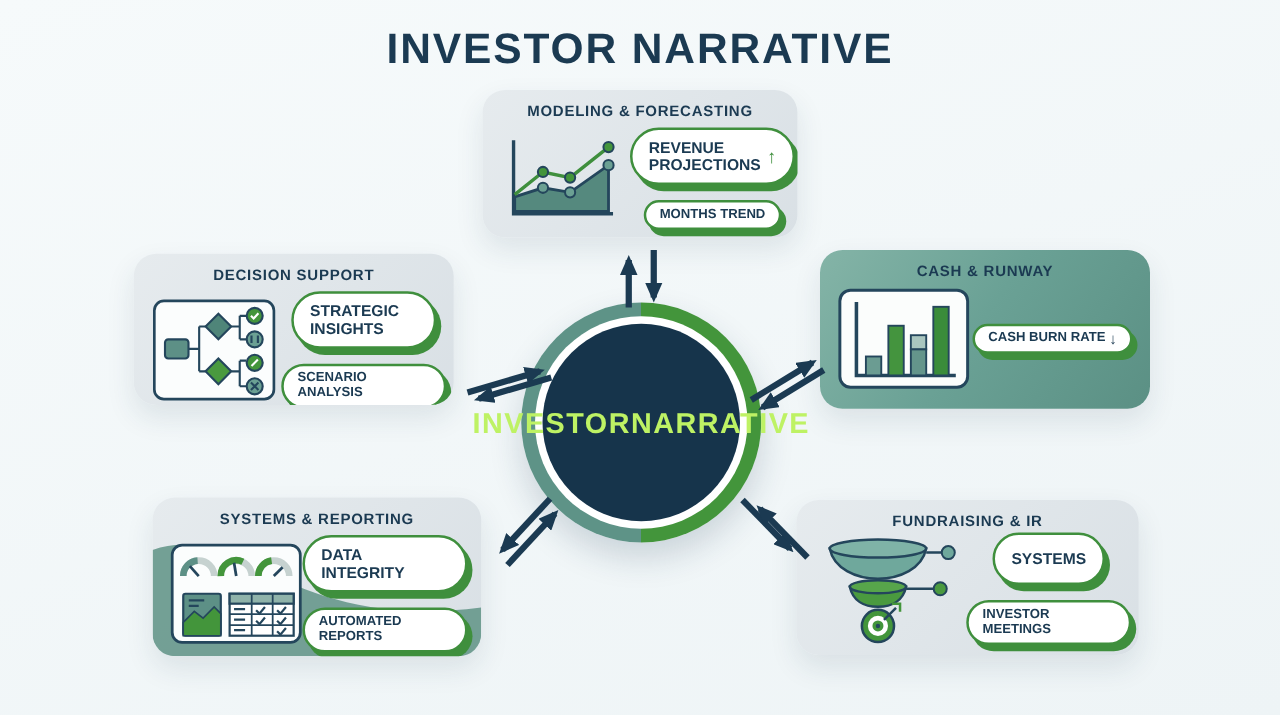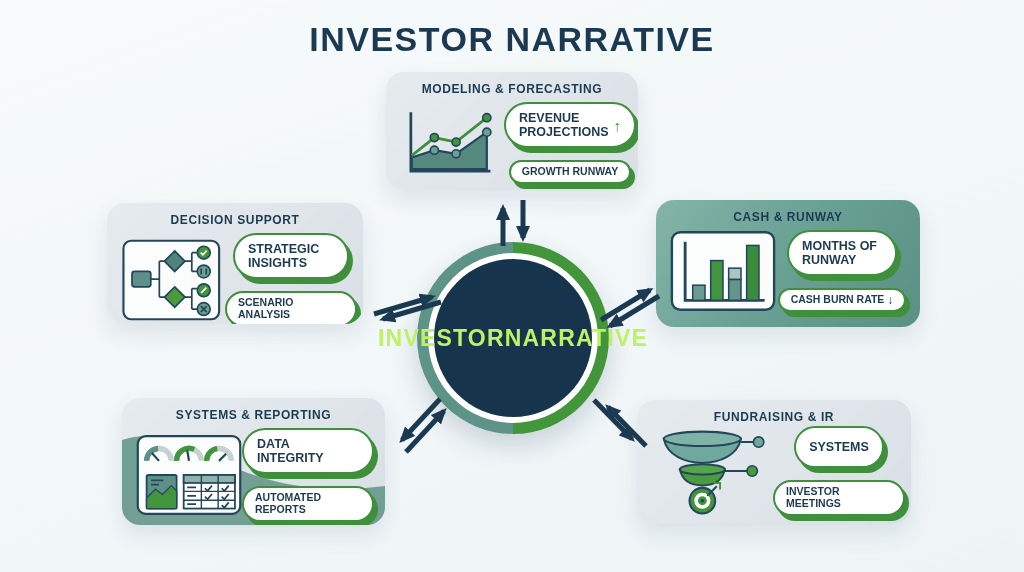--- a/index.html
+++ b/index.html
@@ -75,21 +75,21 @@
         <circle cx="62" cy="41" r="4.5" fill="#43953b" stroke="#24465c" stroke-width="1.8"></circle>
         <circle cx="96" cy="14" r="4.5" fill="#43953b" stroke="#24465c" stroke-width="1.8"></circle>
       </svg>
     </span>
     <span class="badges">
       <span class="pill pill-lg">
         <span style="max-width:92px;">REVENUE PROJECTIONS</span>
         <span class="arrow arrow-green">↑</span>
       </span>
       <span class="pill pill-sm">
-        <span>GROWTH RUNWAY</span>
+        <span>MONTHS TREND</span>
       </span>
     </span>
   </div>
 </div>
 
 <div class="panel" style="left:107px;top:203px;width:256px;height:121px;">
   <div class="panel-title">DECISION SUPPORT</div>
   <div class="panel-row">
     <span class="icon-wrap">
       <svg width="104" height="82" viewBox="0 0 120 96">
@@ -127,23 +127,20 @@
         <rect x="2" y="2" width="108" height="82" rx="9" fill="#fbfdfc" stroke="#24465c" stroke-width="2.5"></rect>
         <path d="M16,12 V74 H100" fill="none" stroke="#24465c" stroke-width="3"></path>
         <rect x="24" y="58" width="13" height="16" fill="#6b9c92" stroke="#24465c" stroke-width="1.6"></rect>
         <rect x="43" y="32" width="13" height="42" fill="#44943e" stroke="#24465c" stroke-width="1.6"></rect>
         <rect x="62" y="40" width="13" height="12" fill="#a9c6bf" stroke="#24465c" stroke-width="1.6"></rect>
         <rect x="62" y="52" width="13" height="22" fill="#64958b" stroke="#24465c" stroke-width="1.6"></rect>
         <rect x="81" y="16" width="13" height="58" fill="#3a8c3a" stroke="#24465c" stroke-width="1.6"></rect>
       </svg>
     </span>
     <span class="badges">
-      <span class="pill pill-lg">
-        <span style="max-width:80px;">MONTHS OF RUNWAY</span>
-      </span>
       <span class="pill pill-sm">
         <span>CASH BURN RATE</span>
         <span class="arrow arrow-navy" style="font-size:12px;">↓</span>
       </span>
     </span>
   </div>
 </div>
 
 <div class="panel" style="left:122px;top:398px;width:263px;height:127px;">
   <svg class="wave" width="263" height="127" viewBox="0 0 263 127">

